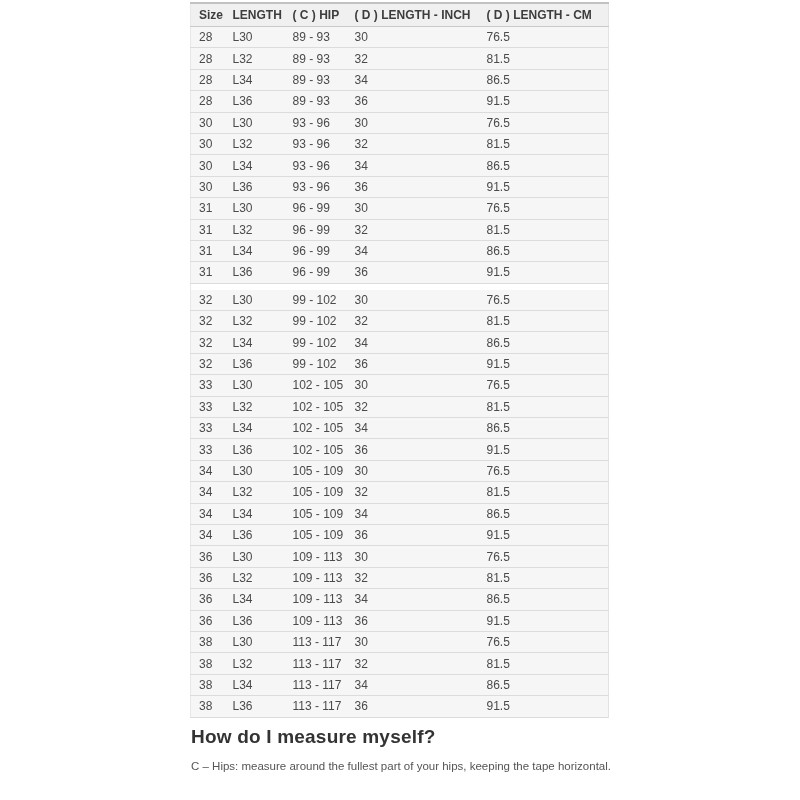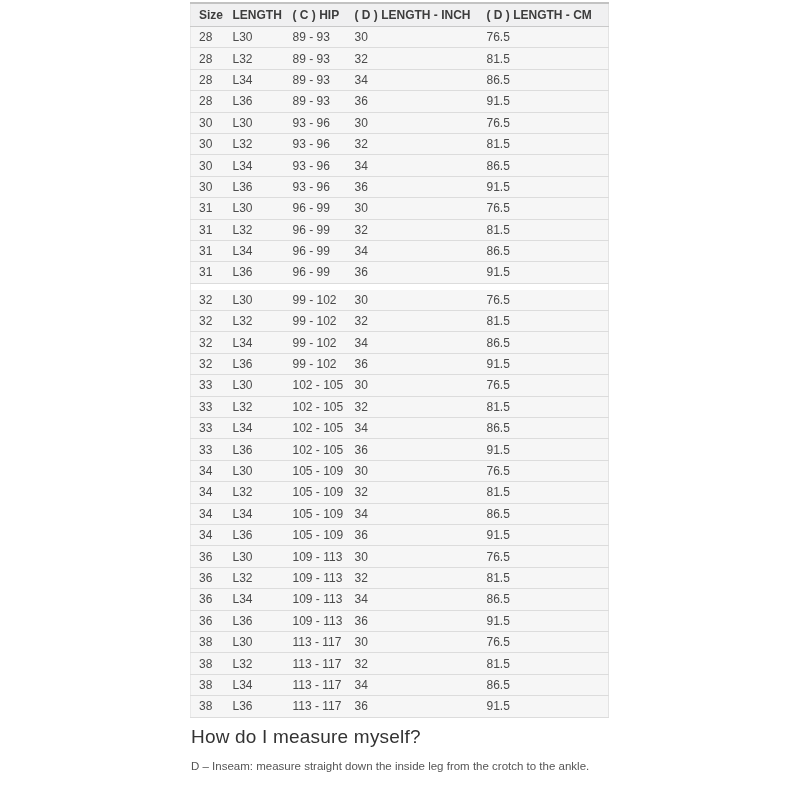--- a/index.html
+++ b/index.html
@@ -63,21 +63,21 @@
   }
   .measure {
     position: absolute;
     left: 191px;
     top: 726px;
     width: 560px;
   }
   .measure h2 {
     margin: 0 0 9px 0;
     font-size: 19px;
-    font-weight: normal;
+    font-weight: bold;
     color: #333333;
     letter-spacing: 0.2px;
   }
   .measure p {
     margin: 0;
     font-size: 11.5px;
     line-height: 18px;
     color: #555555;
   }
 </style>
@@ -329,16 +329,16 @@
           <td>L36</td>
           <td>113 - 117</td>
           <td>36</td>
           <td>91.5</td>
         </tr>
       </tbody>
   </table>
 
   <div class="measure">
     <h2>How do I measure myself?</h2>
-    <p>D – Inseam: measure straight down the inside leg from the crotch to the ankle.</p>
+    <p>C – Hips: measure around the fullest part of your hips, keeping the tape horizontal.</p>
   </div>
 
 </div>
 
 </body></html>

